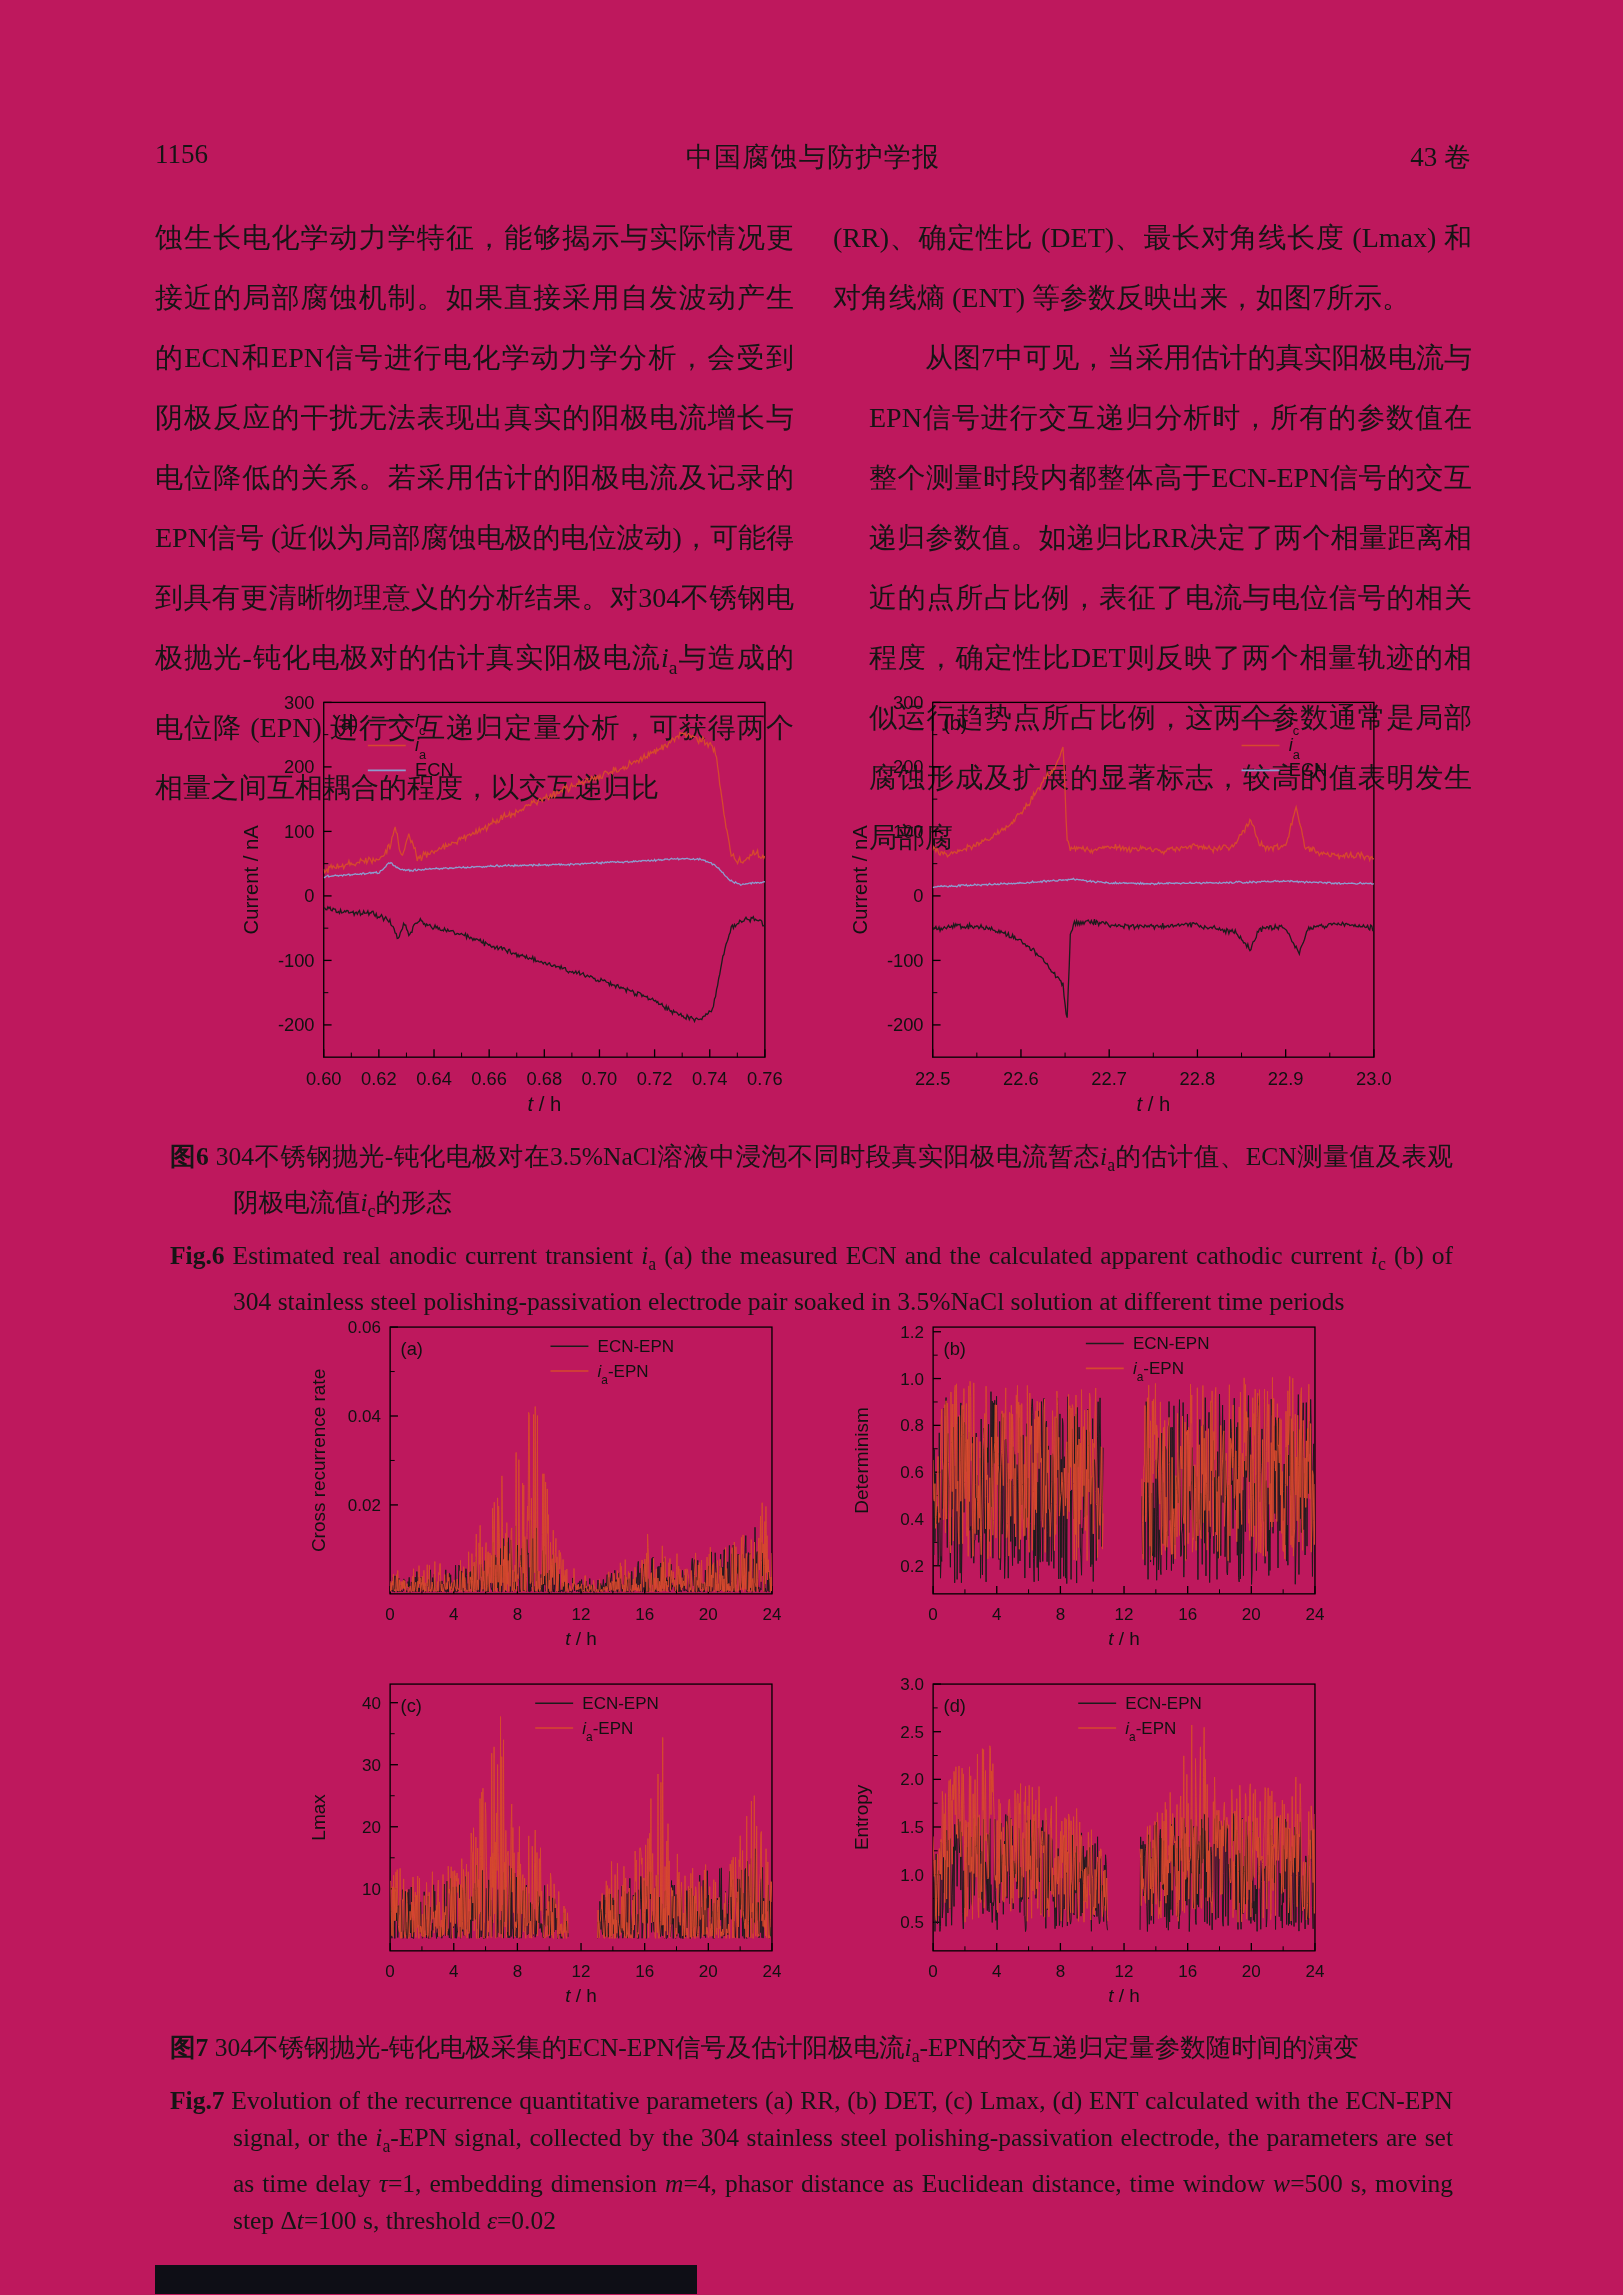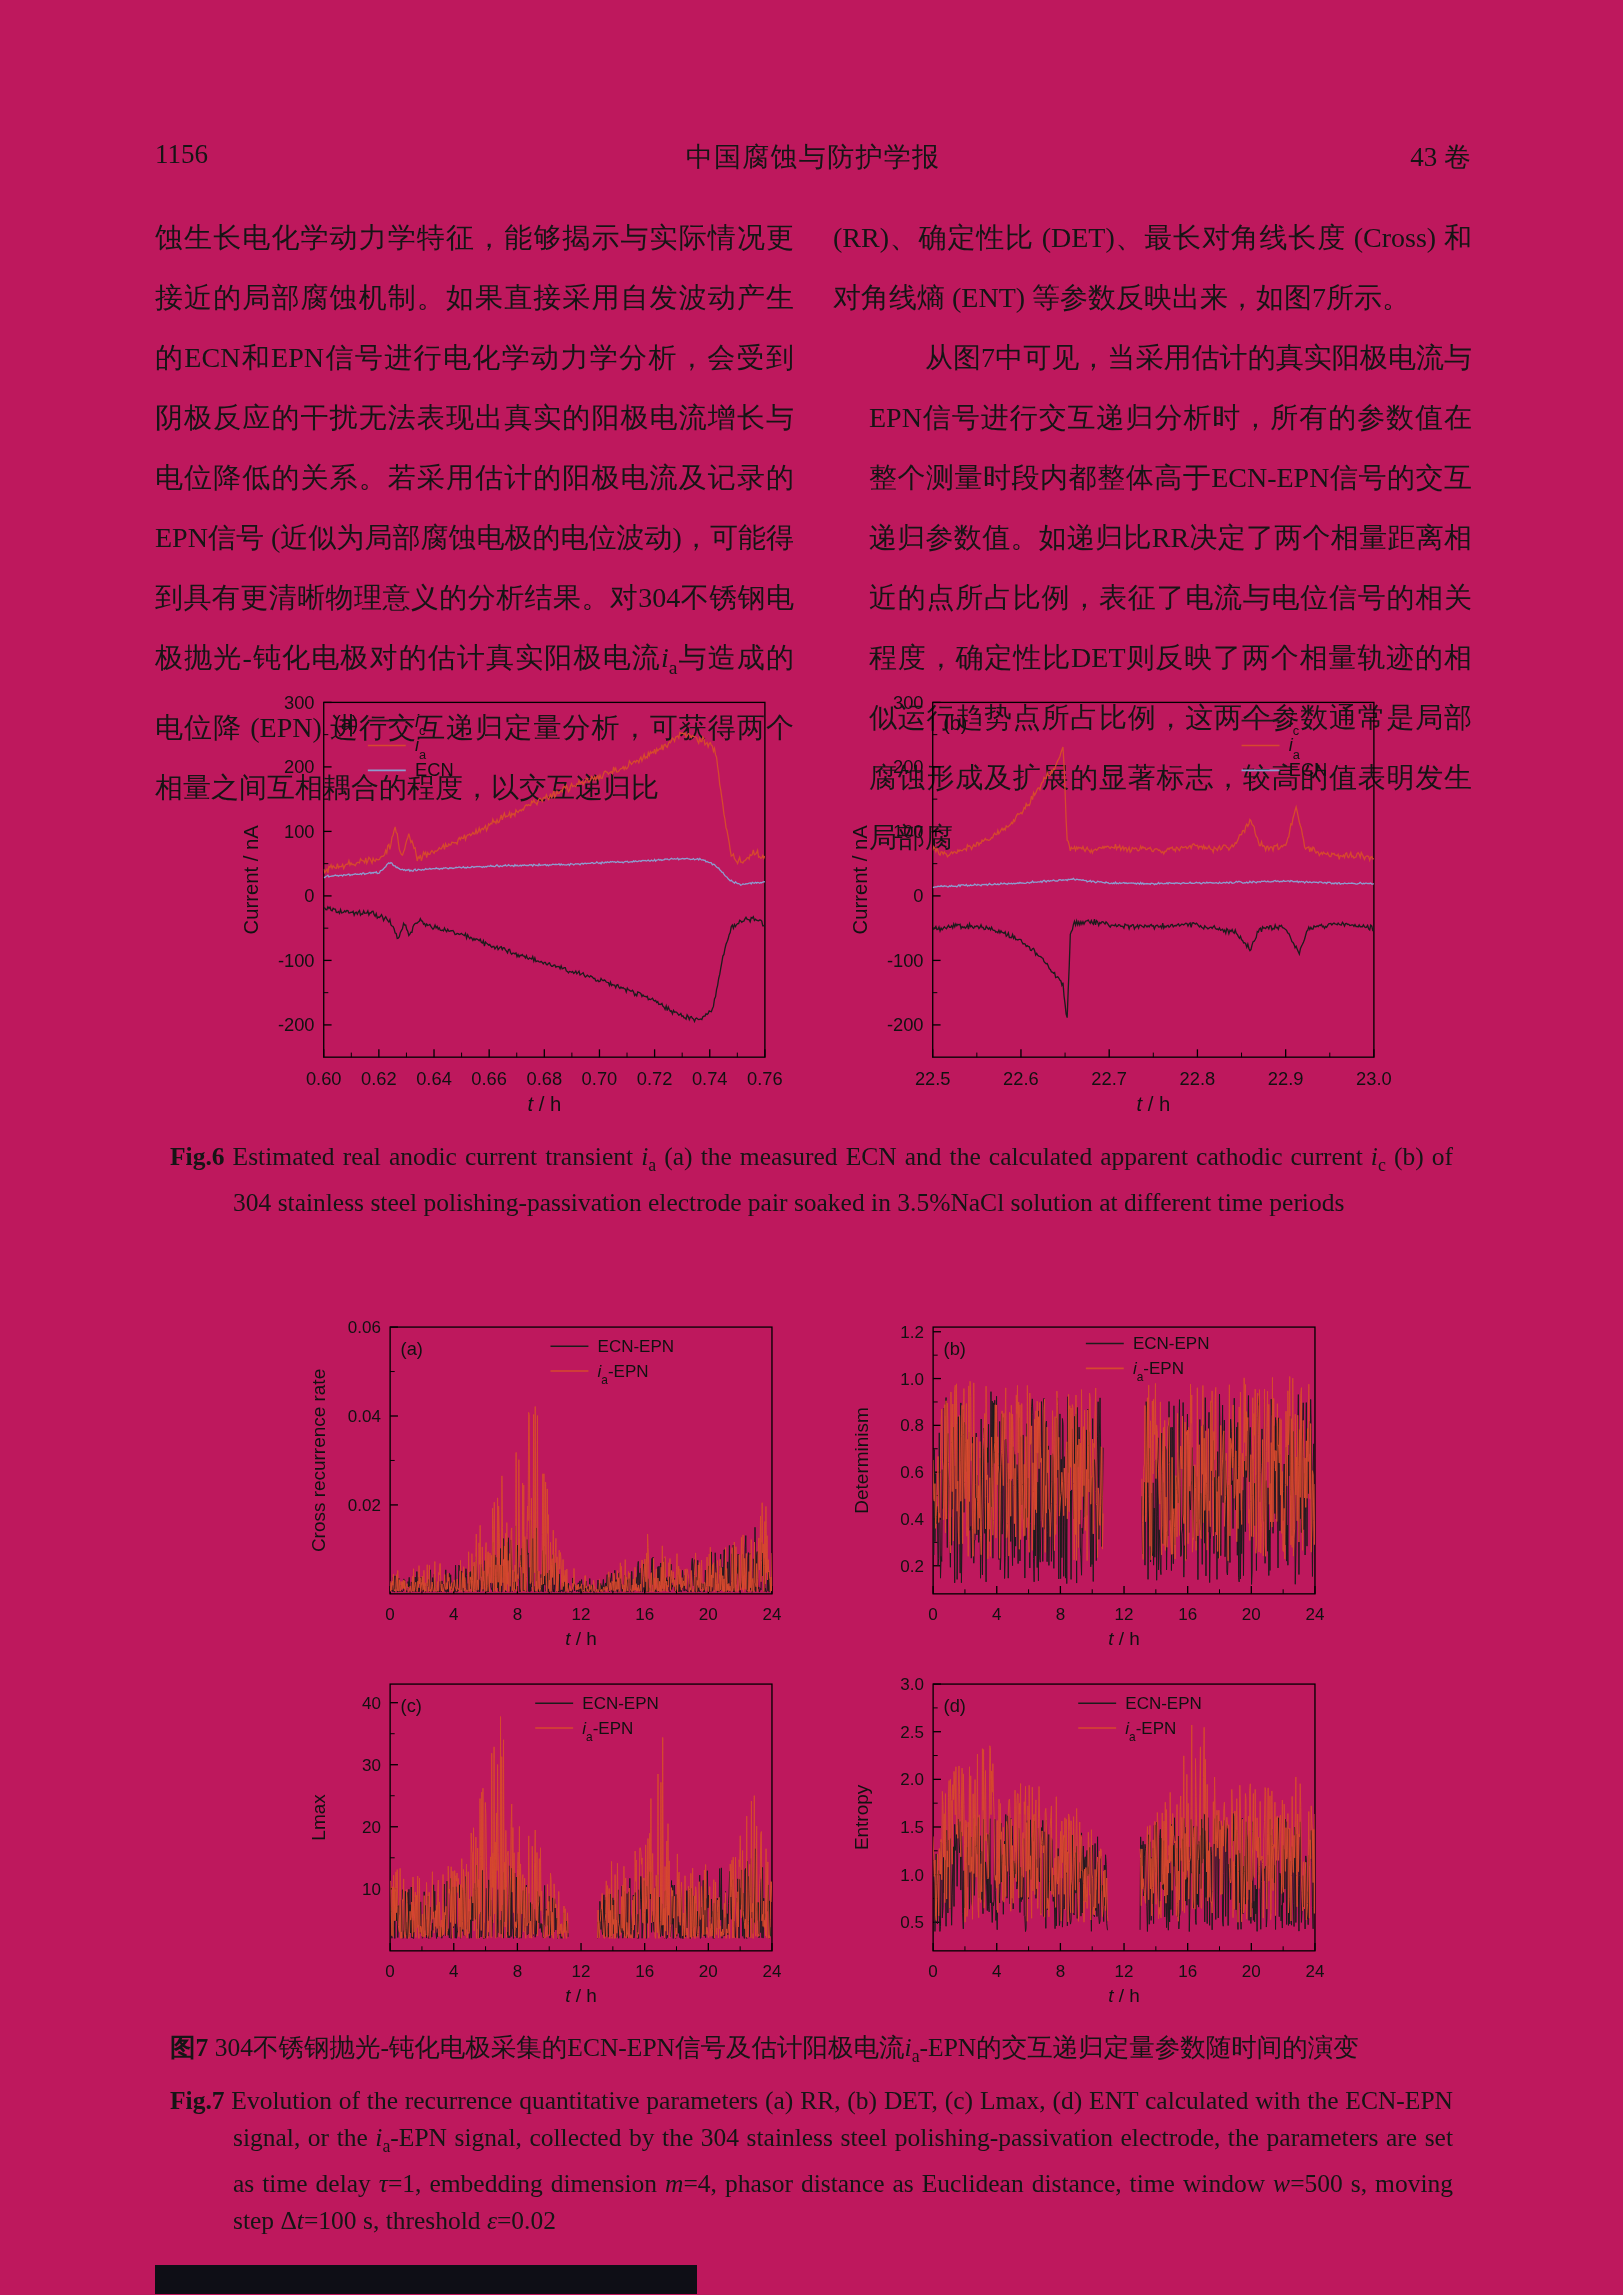--- a/index.html
+++ b/index.html
@@ -41,21 +41,21 @@
     <span class="pn">1156</span>
     <span class="jt">中国腐蚀与防护学报</span>
     <span class="vol">43 卷</span>
   </div>
 
   <div class="columns">
     <div class="col">
       <p class="para">蚀生长电化学动力学特征，能够揭示与实际情况更接近的局部腐蚀机制。如果直接采用自发波动产生的ECN和EPN信号进行电化学动力学分析，会受到阴极反应的干扰无法表现出真实的阳极电流增长与电位降低的关系。若采用估计的阳极电流及记录的EPN信号 (近似为局部腐蚀电极的电位波动)，可能得到具有更清晰物理意义的分析结果。对304不锈钢电极抛光-钝化电极对的估计真实阳极电流<i>i</i><sub>a</sub>与造成的电位降 (EPN) 进行交互递归定量分析，可获得两个相量之间互相耦合的程度，以交互递归比</p>
     </div>
     <div class="col">
-      <p class="para">(RR)、确定性比 (DET)、最长对角线长度 (Cross) 和对角线熵 (ENT) 等参数反映出来，如图7所示。</p>
+      <p class="para">(RR)、确定性比 (DET)、最长对角线长度 (Lmax) 和对角线熵 (ENT) 等参数反映出来，如图7所示。</p>
       <p class="para indent">从图7中可见，当采用估计的真实阳极电流与EPN信号进行交互递归分析时，所有的参数值在整个测量时段内都整体高于ECN-EPN信号的交互递归参数值。如递归比RR决定了两个相量距离相近的点所占比例，表征了电流与电位信号的相关程度，确定性比DET则反映了两个相量轨迹的相似运行趋势点所占比例，这两个参数通常是局部腐蚀形成及扩展的显著标志，较高的值表明发生局部腐</p>
     </div>
   </div>
 
   <div class="fig" id="fig6">
     <div class="chart-row">
       <div class="chart">
           <svg width="550" height="432" viewBox="0 0 840 660">
             <clipPath id="clip0">
               <rect x="140" y="22" width="674" height="542"></rect>
@@ -171,20 +171,21 @@
             <line x1="611.8" y1="49.84" x2="669.8" y2="49.84" stroke="#1c1c1c" stroke-width="2.4"></line>
             <text x="683.8" y="58.84" font-size="28"><tspan font-style="italic">i</tspan><tspan baseline-shift="sub" font-size="70%">c</tspan></text>
             <line x1="611.8" y1="87.84" x2="669.8" y2="87.84" stroke="#d6492e" stroke-width="2.4"></line>
             <text x="683.8" y="96.84" font-size="28"><tspan font-style="italic">i</tspan><tspan baseline-shift="sub" font-size="70%">a</tspan></text>
             <line x1="611.8" y1="125.84" x2="669.8" y2="125.84" stroke="#8d9cce" stroke-width="2.4"></line>
             <text x="683.8" y="134.84" font-size="28"><tspan>ECN</tspan></text>
           </svg>
         </div>
     </div>
     <div class="caps">
+      <p class="cap"><b>图6</b> 304不锈钢抛光-钝化电极对在3.5%NaCl溶液中浸泡不同时段真实阳极电流暂态<i>i</i><sub>a</sub>的估计值、ECN测量值及表观阴极电流值<i>i</i><sub>c</sub>的形态</p>
       <p class="cap"><b>Fig.6</b> Estimated real anodic current transient <i>i</i><sub>a</sub> (a) the measured ECN and the calculated apparent cathodic current <i>i</i><sub>c</sub> (b) of 304 stainless steel polishing-passivation electrode pair soaked in 3.5%NaCl solution at different time periods</p>
     </div>
   </div>
 
   <div class="fig" id="fig7">
     <div class="chart-grid">
       <div class="chart">
           <svg width="497" height="340" viewBox="0 0 760 520">
             <clipPath id="clip2">
               <rect x="150" y="20" width="584" height="408"></rect>

